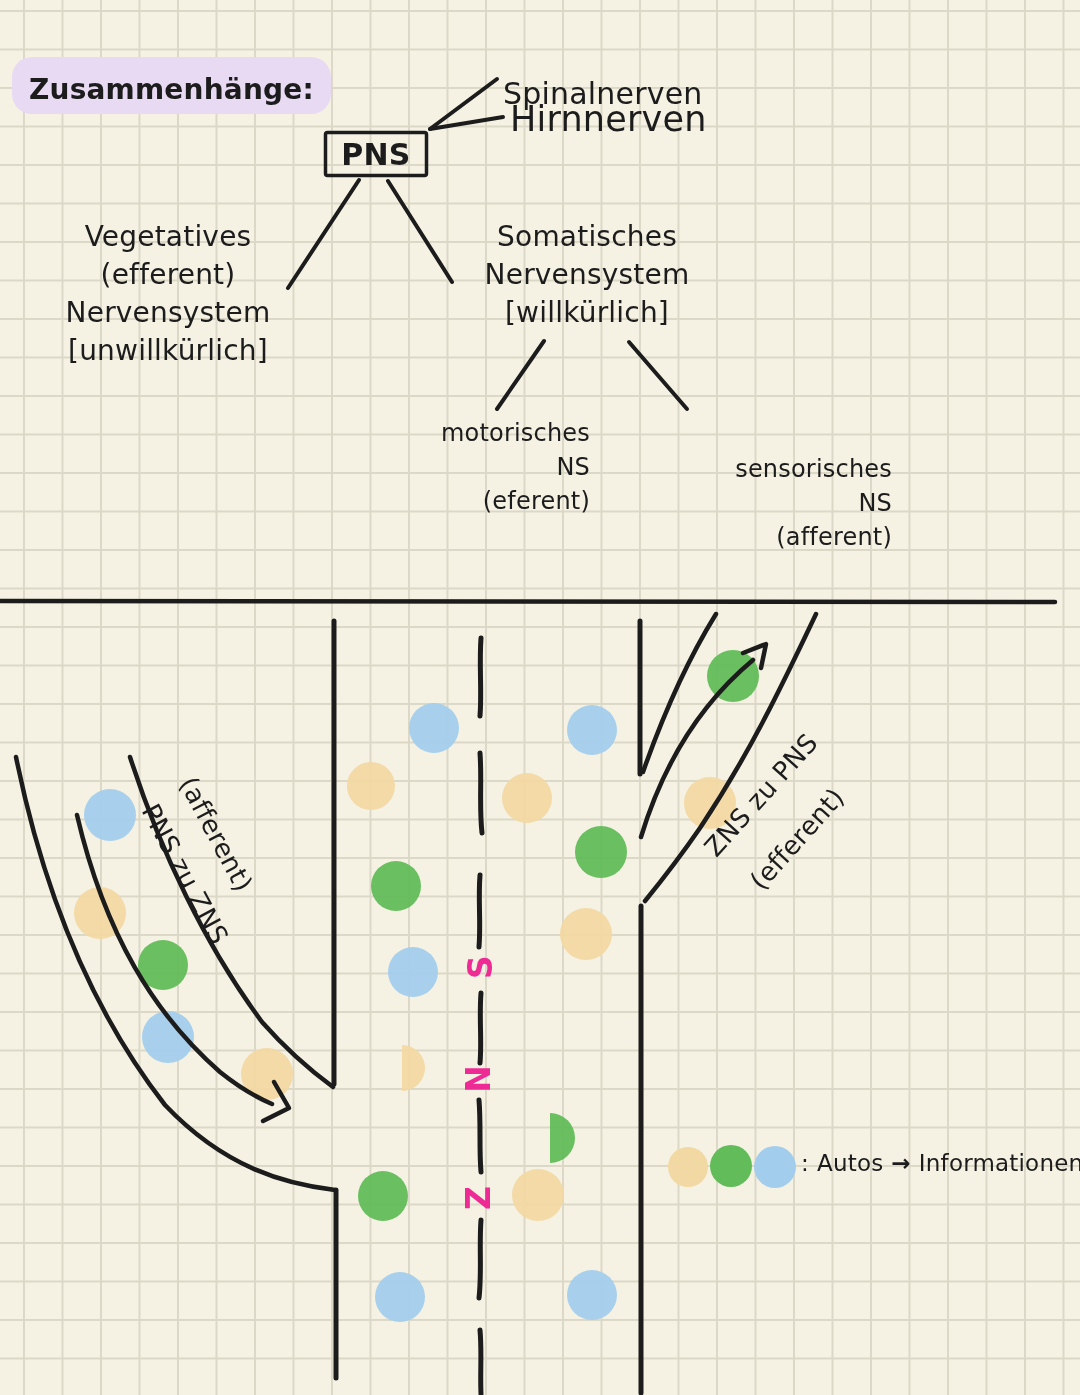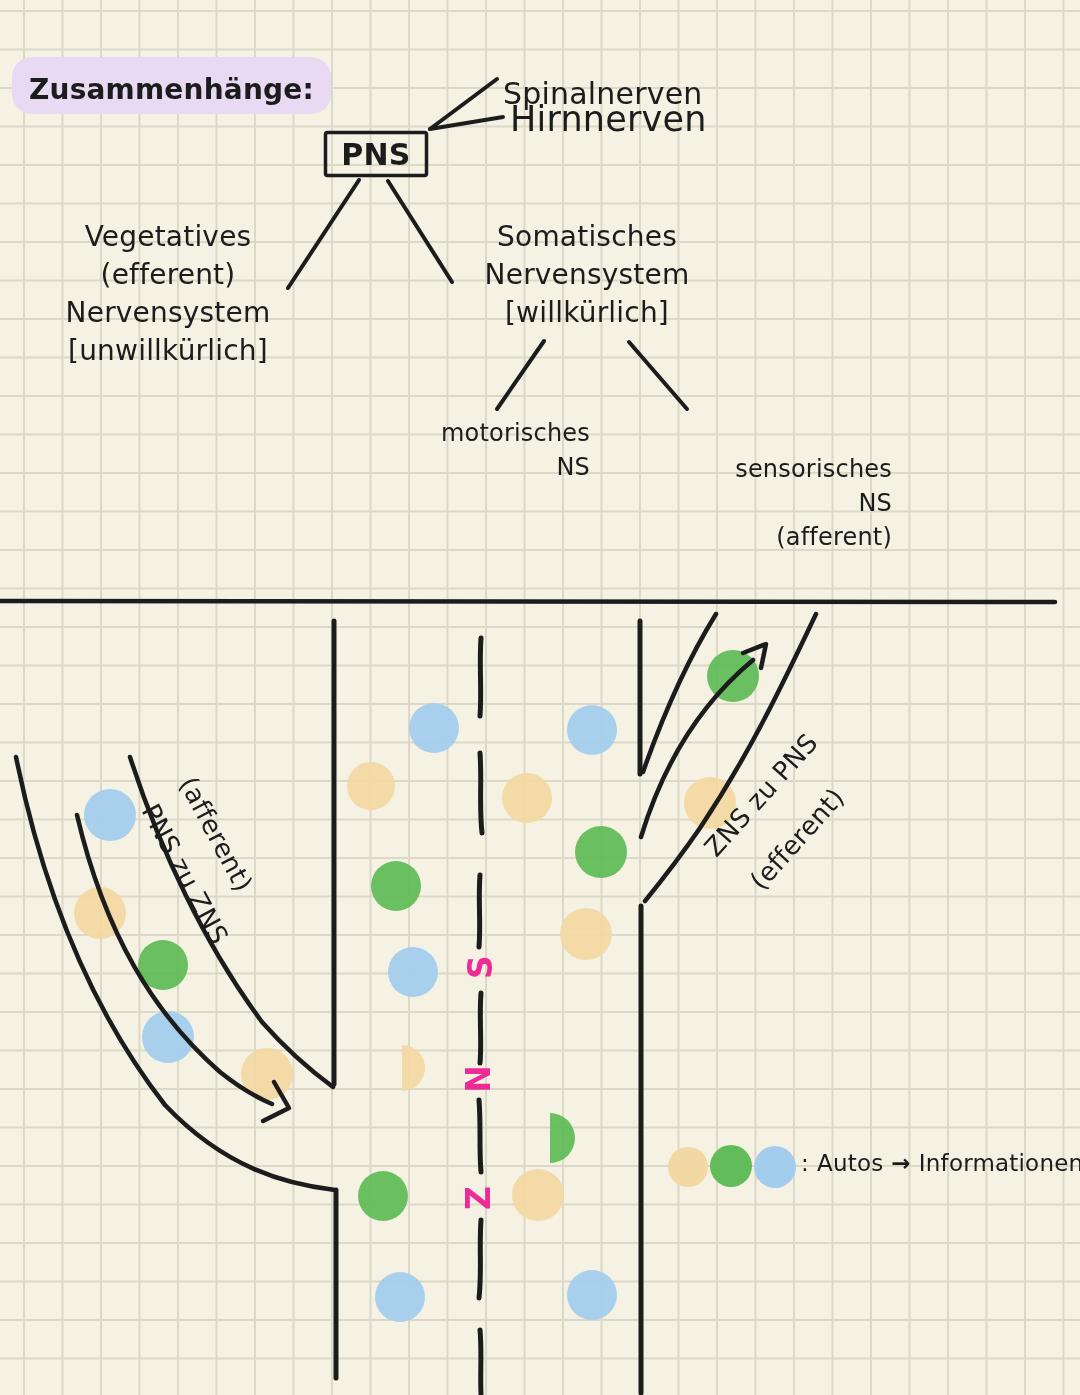--- a/index.html
+++ b/index.html
@@ -138,20 +138,21 @@
 
   <div class="abs hw node node-som">
     <div>Somatisches</div>
     <div>Nervensystem</div>
     <div>[willkürlich]</div>
   </div>
 
   <div class="abs hw node node-sub node-motor">
     <div>motorisches</div>
     <div>NS</div>
+    <div>(eferent)</div>
   </div>
 
   <div class="abs hw node node-sub node-sens">
     <div>sensorisches</div>
     <div>NS</div>
     <div>(afferent)</div>
   </div>
 
   <div class="abs hw rot-label" style="left:216px; top:834px; --a:62deg;">(afferent)</div>
   <div class="abs hw rot-label" style="left:185px; top:874px; --a:62deg;">PNS zu ZNS</div>

